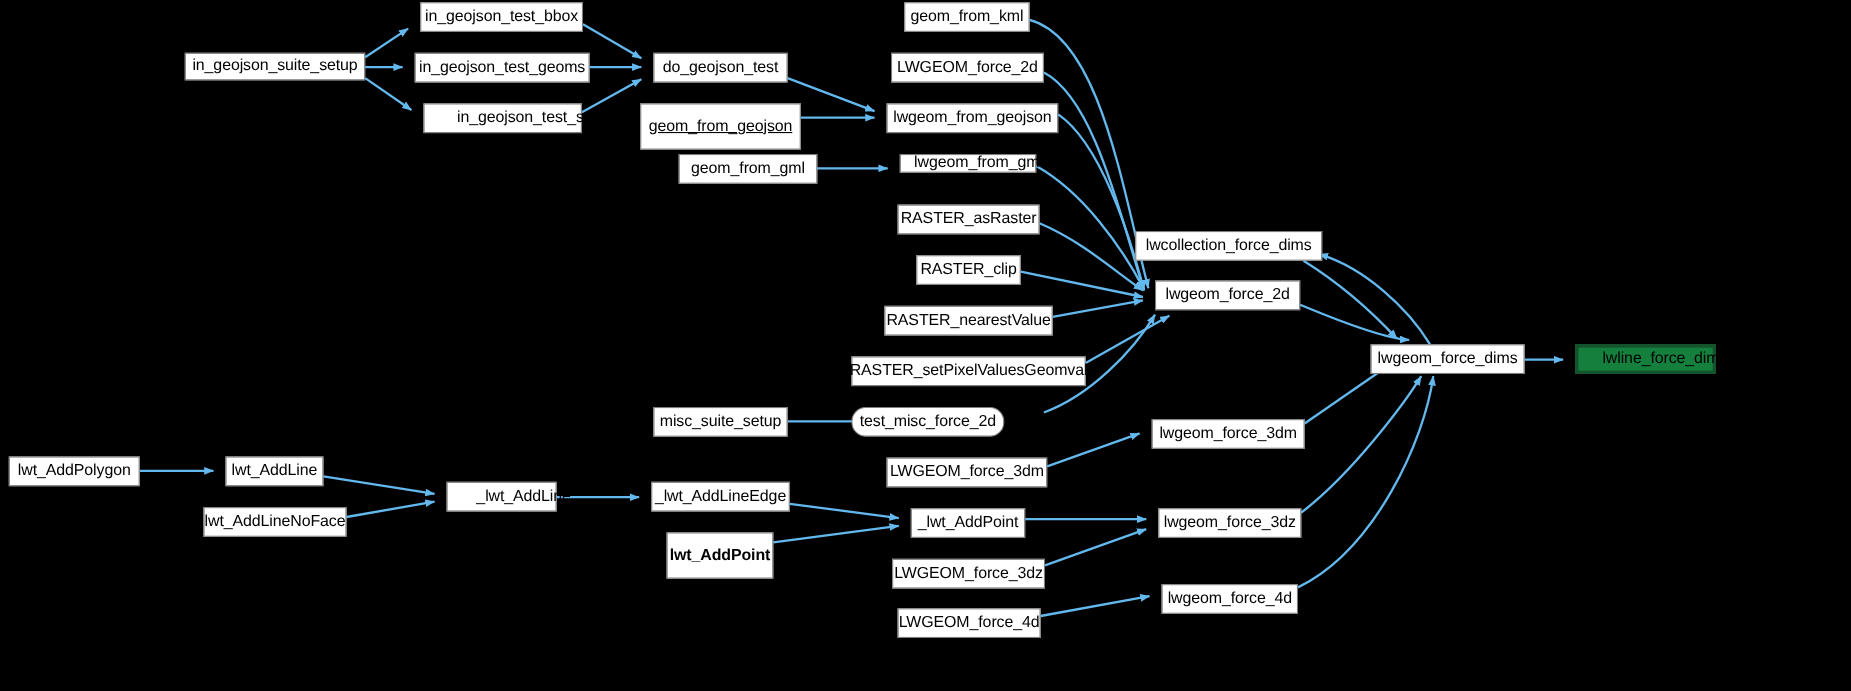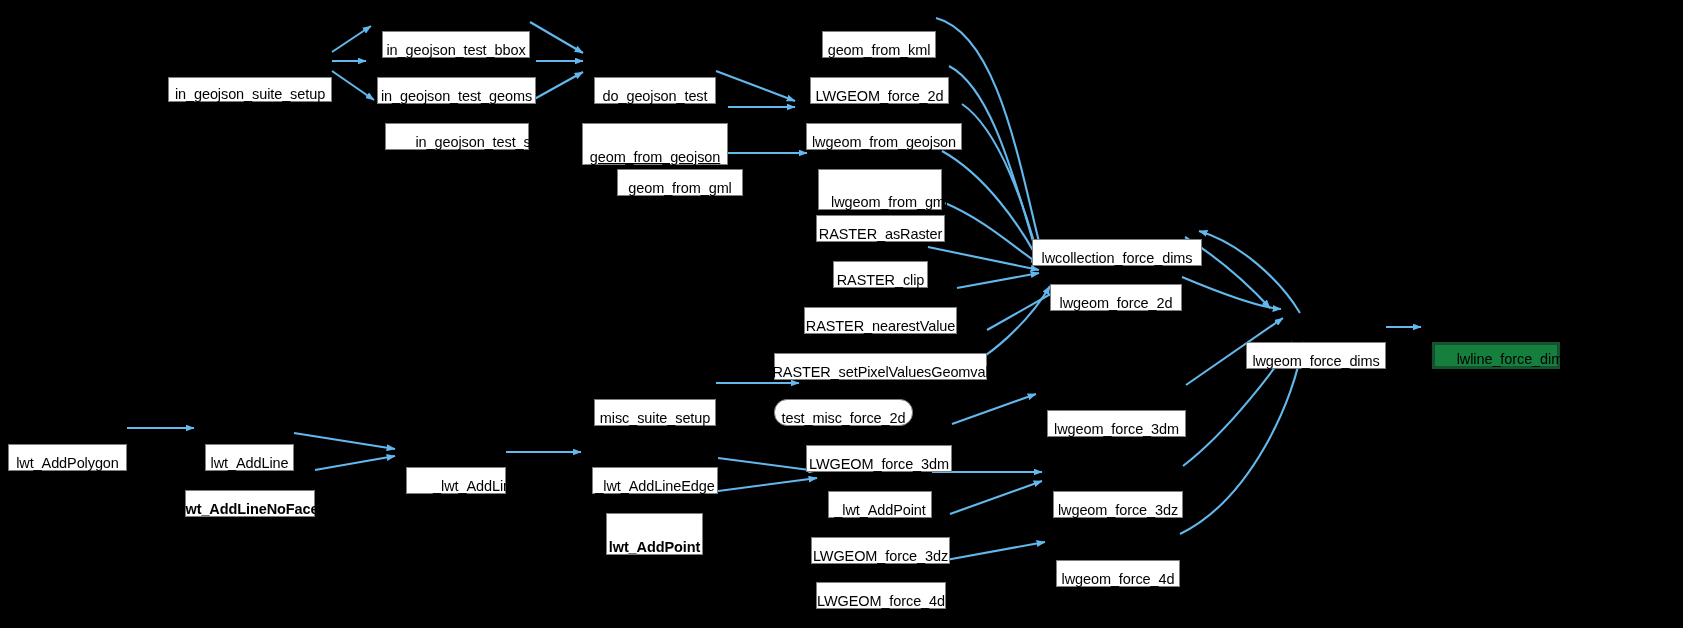--- a/index.html
+++ b/index.html
@@ -25,26 +25,25 @@
   }
   .gnode {
     position: absolute;
     box-sizing: border-box;
     background: #ffffff;
     border: 1px solid #7f7f7f;
     color: #000000;
     font-size: 14.5px;
     line-height: 1;
     display: flex;
-    align-items: flex-end;
+    align-items: center;
     justify-content: center;
     white-space: nowrap;
     letter-spacing: -0.1px;
     z-index: 5;
-    margin-top: 29px;
   }
   .gnode.current {
     background: #15803d;
     border: 3px solid #14532d;
     padding-left: 35px;
   }
   .gnode-label {
     display: block;
     padding: 0 6px;
   }
@@ -122,21 +121,21 @@
       </div>
       <div class="gnode" style="left: 582px; top: 94px; width: 146px; height: 42px; text-decoration: underline;">
         <span class="gnode-label">geom_from_geojson</span>
       </div>
       <div class="gnode" style="left: 806px; top: 94px; width: 156px; height: 27px;">
         <span class="gnode-label">lwgeom_from_geojson</span>
       </div>
       <div class="gnode" style="left: 617px; top: 140px; width: 126px; height: 27px;">
         <span class="gnode-label">geom_from_gml</span>
       </div>
-      <div class="gnode" style="left: 818px; top: 140px; width: 124px; height: 41px; padding-left: 19px;">
+      <div class="gnode" style="left: 818px; top: 140px; width: 124px; height: 17px; padding-left: 19px;">
         <span class="gnode-label">lwgeom_from_gml</span>
       </div>
       <div class="gnode" style="left: 816px; top: 186px; width: 129px; height: 27px;">
         <span class="gnode-label">RASTER_asRaster</span>
       </div>
       <div class="gnode" style="left: 1032px; top: 210px; width: 170px; height: 27px;">
         <span class="gnode-label">lwcollection_force_dims</span>
       </div>
       <div class="gnode" style="left: 833px; top: 232px; width: 95px; height: 27px;">
         <span class="gnode-label">RASTER_clip</span>
@@ -173,21 +172,21 @@
       </div>
       <div class="gnode" style="left: 806px; top: 416px; width: 146px; height: 27px;">
         <span class="gnode-label">LWGEOM_force_3dm</span>
       </div>
       <div class="gnode" style="left: 406px; top: 438px; width: 100px; height: 27px; padding-left: 40px;">
         <span class="gnode-label">_lwt_AddLine</span>
       </div>
       <div class="gnode" style="left: 592px; top: 438px; width: 126px; height: 27px;">
         <span class="gnode-label">_lwt_AddLineEdge</span>
       </div>
-      <div class="gnode" style="left: 185px; top: 461px; width: 130px; height: 27px; font-weight: bold;">
+      <div class="gnode" style="left: 185px; top: 461px; width: 130px; height: 27px;">
         <span class="gnode-label">lwt_AddLineNoFace</span>
       </div>
       <div class="gnode" style="left: 828px; top: 462px; width: 104px; height: 27px;">
         <span class="gnode-label">_lwt_AddPoint</span>
       </div>
       <div class="gnode" style="left: 1053px; top: 462px; width: 130px; height: 27px;">
         <span class="gnode-label">lwgeom_force_3dz</span>
       </div>
       <div class="gnode" style="left: 606px; top: 484px; width: 97px; height: 42px; font-weight: bold;">
         <span class="gnode-label">lwt_AddPoint</span>

